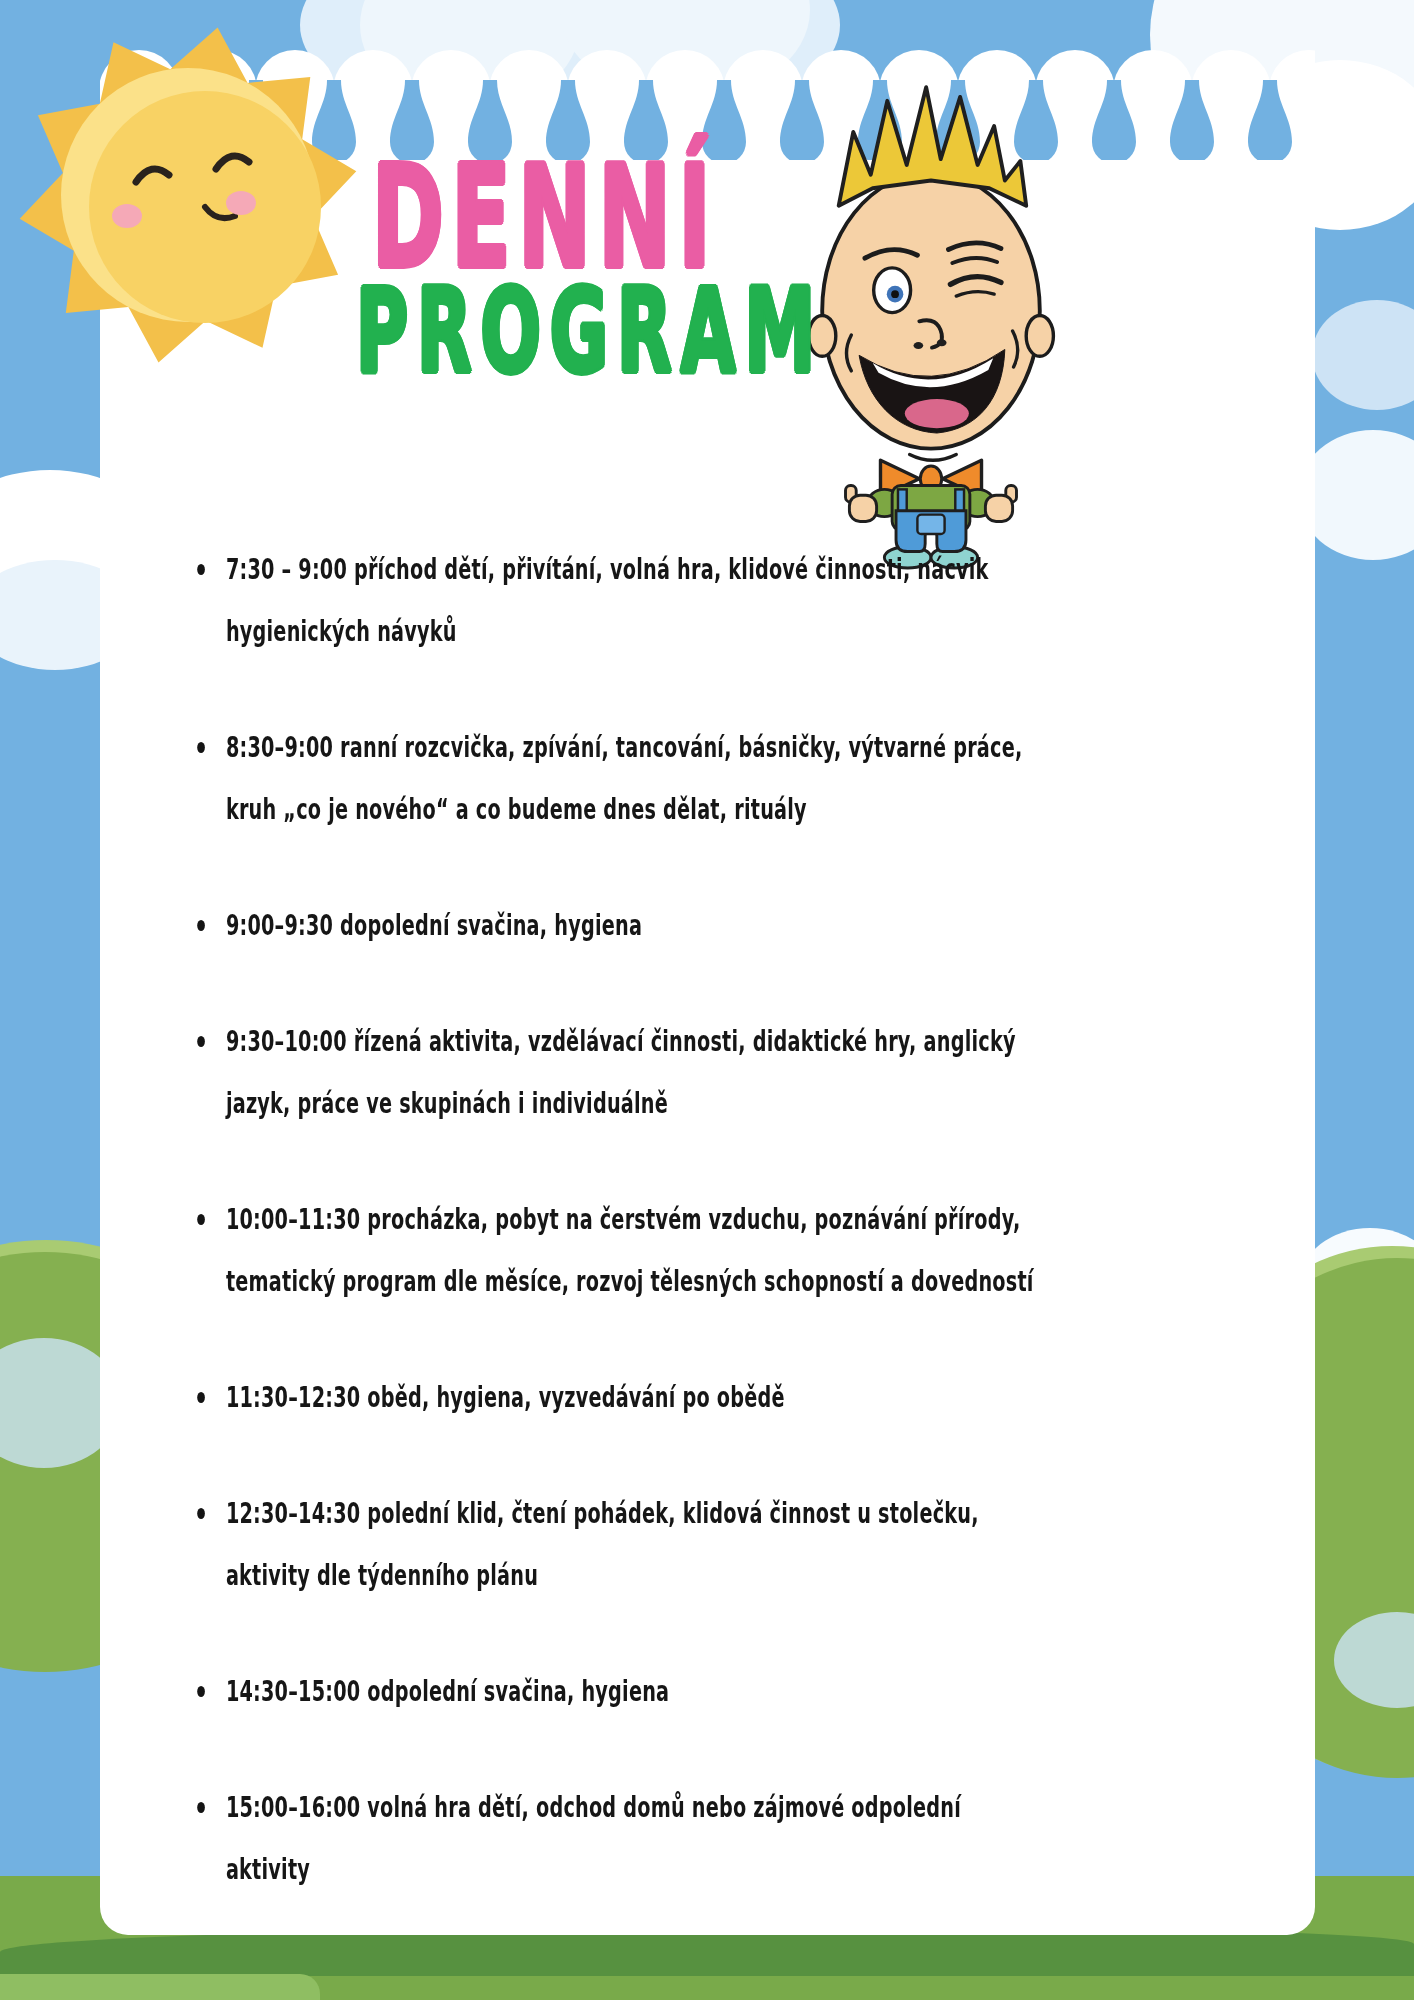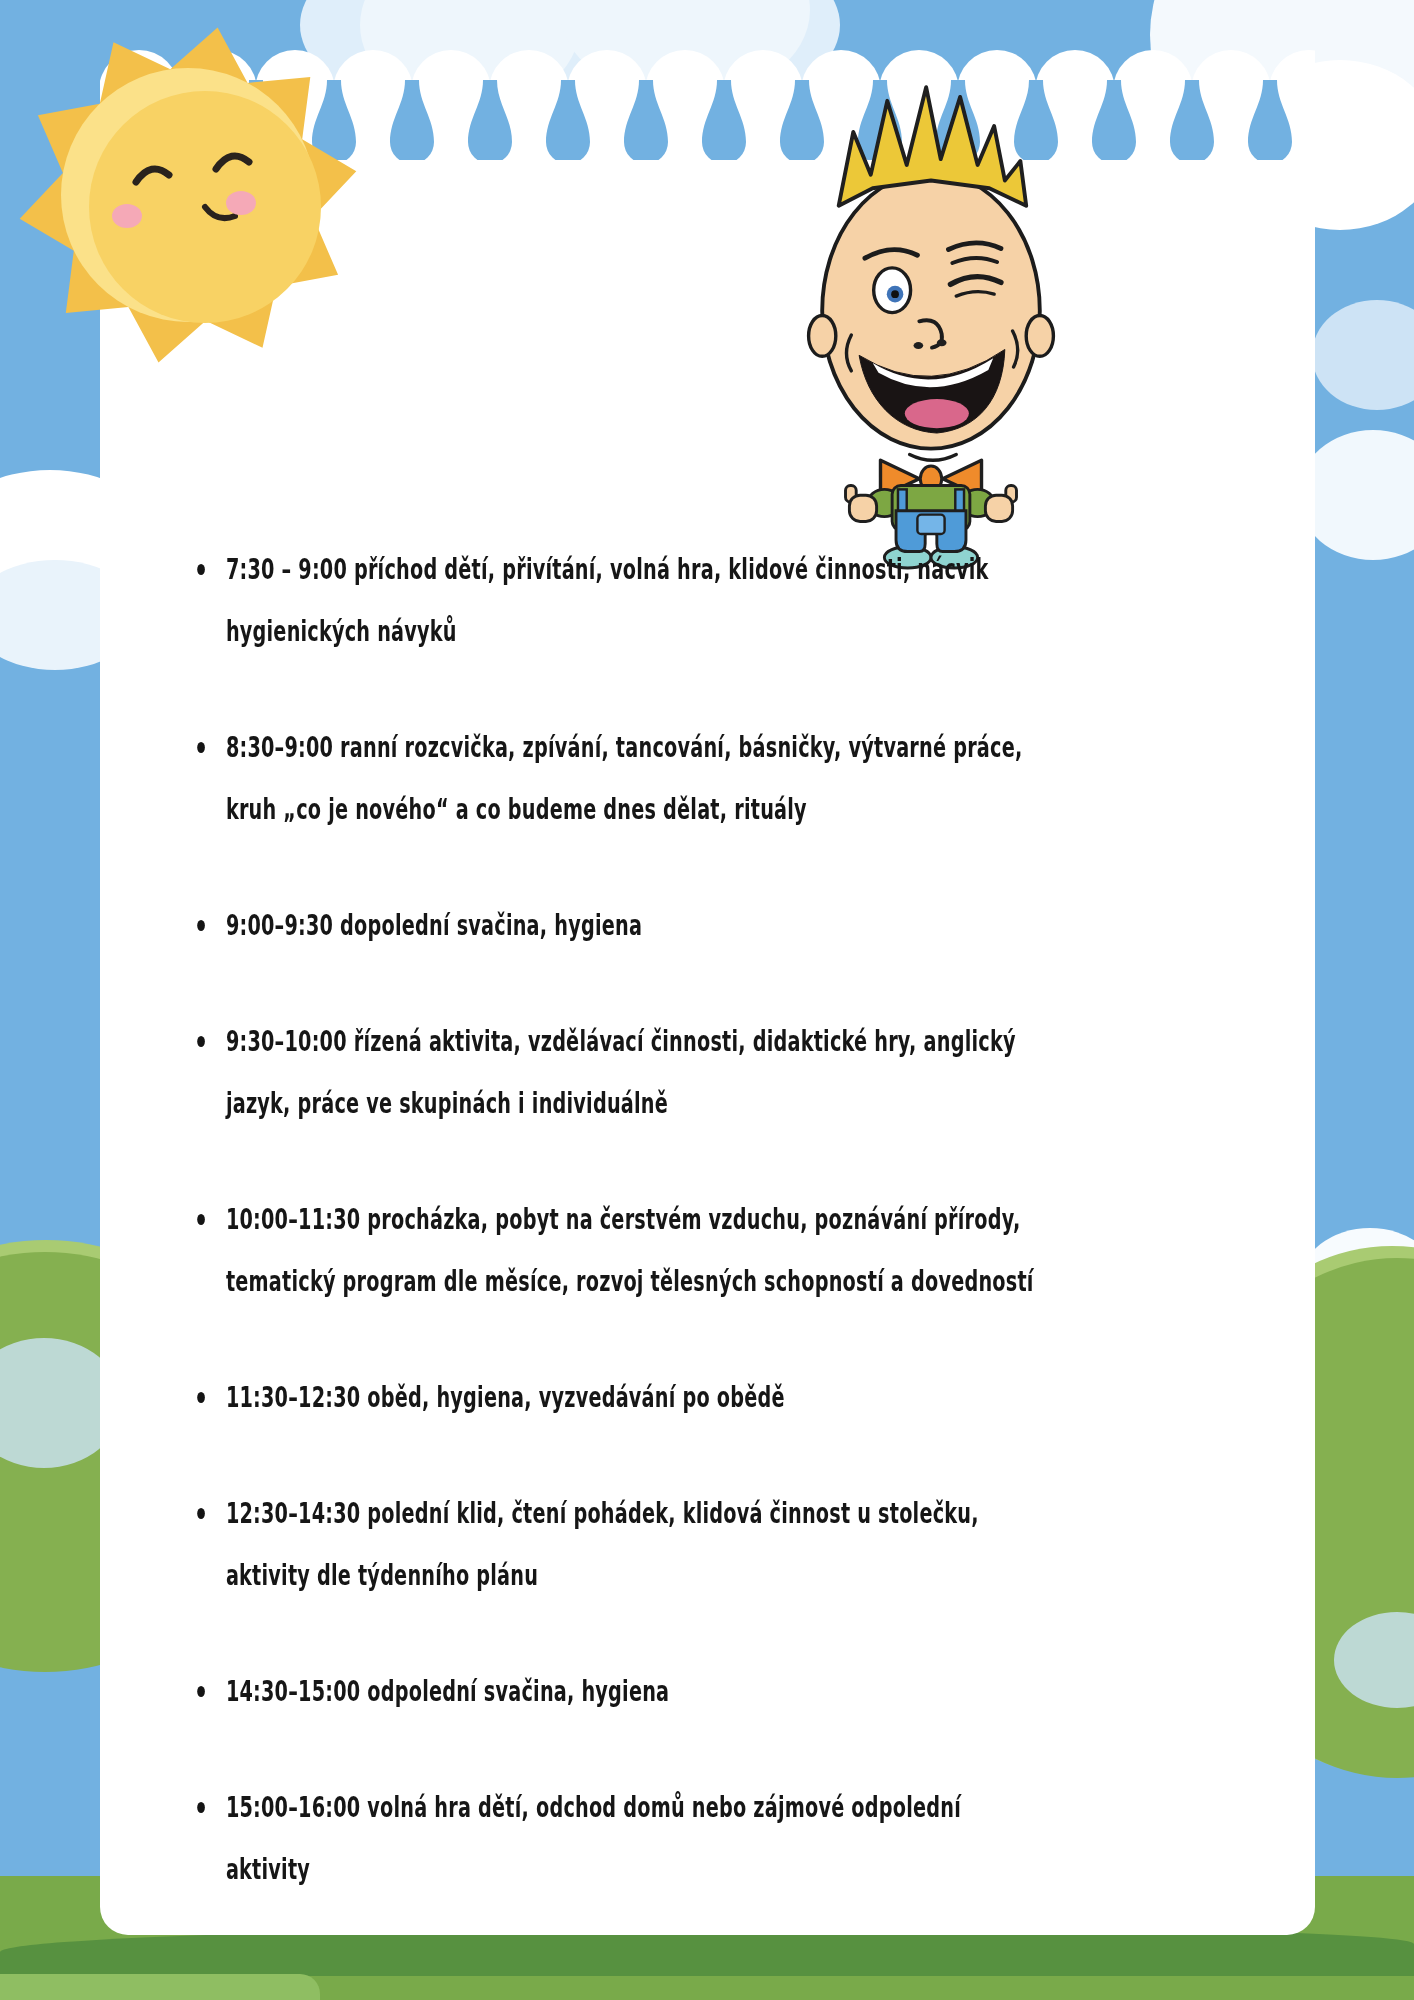--- a/index.html
+++ b/index.html
@@ -191,20 +191,24 @@
 
     <ellipse cx="116" cy="514" rx="24" ry="11" fill="#8fd4d0" stroke="#1f1f1f" stroke-width="3"></ellipse>
     <ellipse cx="164" cy="514" rx="24" ry="11" fill="#8fd4d0" stroke="#1f1f1f" stroke-width="3"></ellipse>
 
     <rect x="106" y="444" width="9" height="26" fill="#4f9bd8" stroke="#1f1f1f" stroke-width="2.5"></rect>
     <rect x="165" y="444" width="9" height="26" fill="#4f9bd8" stroke="#1f1f1f" stroke-width="2.5"></rect>
     <path d="M104,466 L176,466 L176,496 Q176,508 164,508 L152,508 Q146,508 146,500 L146,492 Q146,485 140,485 Q134,485 134,492 L134,500 Q134,508 128,508 L116,508 Q104,508 104,496 Z" fill="#4f9bd8" stroke="#1f1f1f" stroke-width="3"></path>
     <rect x="126" y="470" width="28" height="20" rx="4" fill="#74b5e8" stroke="#1f1f1f" stroke-width="2.5"></rect>
   </svg>
 
+  <div class="title-wrap">
+    <div class="title-line title-line1">DENNÍ</div>
+    <div class="title-line title-line2">PROGRAM</div>
+  </div>
 
   <ul class="schedule">
     <li class="item">
       <span class="dot"></span>
       <span class="txt">7:30 – 9:00 příchod dětí, přivítání, volná hra, klidové činnosti, nácvik hygienických návyků</span>
     </li>
     <li class="item">
       <span class="dot"></span>
       <span class="txt">8:30–9:00 ranní rozcvička, zpívání, tancování, básničky, výtvarné práce, kruh „co je nového“ a co budeme dnes dělat, rituály</span>
     </li>

